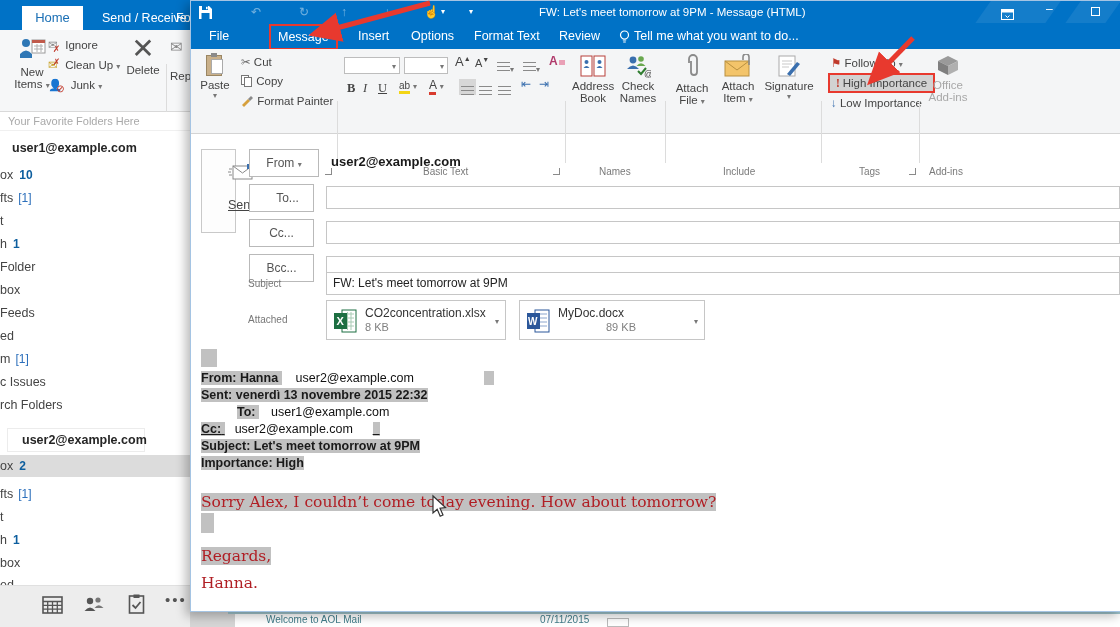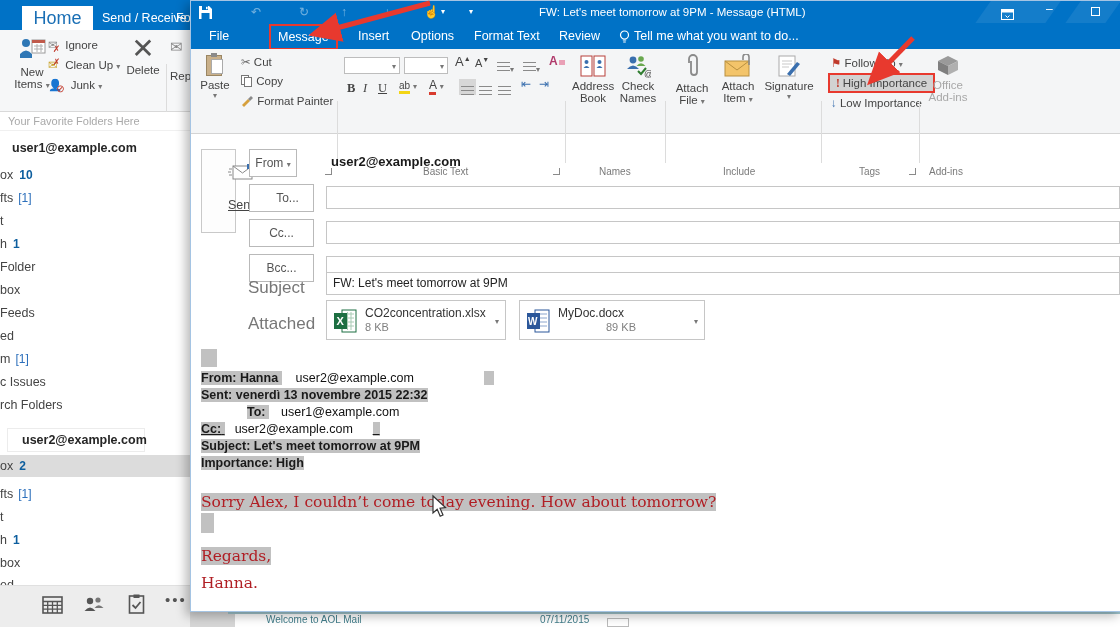--- a/index.html
+++ b/index.html
@@ -3,21 +3,21 @@
 <meta charset="utf-8">
 <style>
   * { margin:0; padding:0; box-sizing:border-box; }
   html,body { width:1120px; height:627px; }
   body { font-family:"Liberation Sans", sans-serif; background:#fff; overflow:hidden; }
   .screen { position:relative; width:1120px; height:627px; background:#fff; overflow:hidden; }
   .abs { position:absolute; }
 
   
   .mw-tabs { left:0; top:0; width:1120px; height:30px; background:#0072c6; }
-  .mw-home-tab { left:22px; top:6px; width:71px; height:24px; background:#fff; color:#1a6fb5; font-size:18px; text-align:center; line-height:24px; }
+  .mw-home-tab { left:22px; top:6px; width:61px; height:24px; background:#fff; color:#1a6fb5; font-size:13px; text-align:center; line-height:24px; }
   .mw-tab { color:#fff; font-size:12.5px; line-height:24px; top:6px; }
   .mw-ribbon { left:0; top:30px; width:190px; height:82px; background:#f6f7f8; border-bottom:1px solid #d9d9d9; }
   .mw-grouplabel { color:#7a7a7a; font-size:10px; top:95px; }
   .mw-smallrow { font-size:11.5px; color:#444; white-space:nowrap; }
   .mw-divider { width:1px; background:#dcdcdc; top:34px; height:72px; }
   .mw-fav { left:0; top:112px; width:190px; height:19px; background:#fff; color:#a9a9a9; font-size:11px; line-height:19px; padding-left:8px; border-bottom:1px solid #f0f0f0;}
   .acct-header { font-weight:bold; color:#262626; font-size:12.5px; }
   .fitem { left:0; width:190px; height:22px; font-size:12.5px; color:#444; line-height:22px; }
   .flabel { }
   .cnt-bold { color:#0d5e9e; font-weight:bold; margin-left:6px; font-size:12px; }
@@ -48,21 +48,21 @@
   .caret { color:#777; font-size:8px; }
   .fmt { font-size:12.5px; color:#444; font-family:"Liberation Serif", serif; }
   .lines-icon { width:13px; height:10px; background:repeating-linear-gradient(to bottom, #8a8a8a 0 1.5px, transparent 1.5px 4px); }
   .hi-box { border:2px solid #e8392e; background:#d2d2d2; }
   .grayed { color:#a8a8a8; }
 
   
   .sendbtn { border:1px solid #c9c9c9; background:#fdfdfd; text-align:left;padding-left:26px; }
   .fieldbtn { border:1px solid #b9b9b9; background:#fff; color:#555; font-size:12px; text-align:center; }
   .field { border:1px solid #c6c6c6; background:#fff; font-size:12px; color:#222; line-height:21px; padding-left:6px; }
-  .flabel2 { color:#777; font-size:17px; }
+  .flabel2 { color:#777; font-size:10px; }
   .chip { border:1px solid #c6c6c6; background:#fff; }
   .chip-name { font-size:12px; color:#333; }
   .chip-size { font-size:11px; color:#808080; }
 
   
   .hl { background:#c1c1c1; }
   .bh { font-weight:bold; font-size:12.5px; color:#1a1a1a; white-space:nowrap; }
   .wbox { background:#fff; font-weight:normal; font-size:12.5px; color:#111; display:inline-block; }
   .redtxt { font-family:"DejaVu Serif", serif; color:#b01e24; font-size:15.5px; white-space:nowrap; }
   svg.ovl { position:absolute; left:0; top:0; width:1120px; height:627px; pointer-events:none; z-index:50; }
@@ -384,21 +384,21 @@
         <svg width="26" height="22" viewBox="0 0 26 22" style="margin-top:12px;">
             <rect x="5" y="4" width="19" height="13" fill="#fff" stroke="#8a8a8a"></rect>
             <path d="M5 4 L14.5 11 L24 4" fill="none" stroke="#8a8a8a"></path>
             <rect x="19" y="2" width="4" height="5" fill="#3a6fae"></rect>
             <path d="M1 7h3 M0 10h3 M1 13h3" stroke="#8a8a8a"></path>
           </svg>
       </span>
       <div style="font-size:12.5px; color:#444; margin-top:10px; text-decoration:underline;">Send</div>
     </div>
 
-    <div class="abs fieldbtn" style="left:58px; top:148px; width:48px; height:28px; line-height:26px;"><span>From</span> <span class="caret">▾</span></div>
+    <div class="abs fieldbtn" style="left:58px; top:148px; width:70px; height:28px; line-height:26px;"><span>From</span> <span class="caret">▾</span></div>
     <div class="abs" style="left:140px; top:153px; font-size:13px; font-weight:bold; color:#1a1a1a;">user2@example.com</div>
 
     <div class="abs fieldbtn" style="left:58px; top:183px; width:65px; height:28px; line-height:26px;padding-left:12px;">To...</div>
     <div class="abs field" style="left:135px; top:185px; width:794px; height:23px;"></div>
 
     <div class="abs fieldbtn" style="left:58px; top:218px; width:65px; height:28px; line-height:26px;">Cc...</div>
     <div class="abs field" style="left:135px; top:220px; width:794px; height:23px;"></div>
 
     <div class="abs fieldbtn" style="left:58px; top:253px; width:65px; height:28px; line-height:26px;">Bcc...</div>
     <div class="abs field" style="left:135px; top:255px; width:794px; height:23px;"></div>
@@ -433,21 +433,21 @@
       <div class="chip-name" style="margin:5px 0 0 38px;">MyDoc.docx</div>
       <div class="chip-size" style="margin:1px 0 0 38px;padding-left:48px;">89 KB</div>
       <span class="abs caret" style="right:6px; top:16px;">▾</span>
     </div>
 
     <div class="abs" style="left:0; top:344px; width:930px; height:266px; background:#fff;">
       <span class="abs hl" style="left:10px; top:4px; width:16px; height:18px;"></span>
 
       <div class="abs bh" style="left:10px; top:26px;"><span class="hl"><span>From: Hanna</span>&nbsp;</span><span class="wbox" style="width:202px; padding-left:14px;">user2@example.com</span><span class="hl">&nbsp;&nbsp;&nbsp;</span></div>
       <div class="abs bh" style="left:10px; top:43px;"><span class="hl">Sent: venerdì 13 novembre 2015 22:32</span></div>
-      <div class="abs bh" style="left:14px; top:60px;padding-left:42px;"><span class="hl"><span>To:</span>&nbsp;</span><span class="wbox" style="width:142px; padding-left:12px;">user1@example.com</span></div>
+      <div class="abs bh" style="left:4px; top:60px;padding-left:42px;"><span class="hl"><span>To:</span>&nbsp;</span><span class="wbox" style="width:142px; padding-left:12px;">user1@example.com</span></div>
       <div class="abs bh" style="left:10px; top:77px;text-decoration:underline;"><span class="hl"><span>Cc:</span>&nbsp;</span><span class="wbox" style="width:148px; padding-left:10px;">user2@example.com</span><span class="hl">&nbsp;&nbsp;</span></div>
       <div class="abs bh" style="left:10px; top:94px;"><span class="hl">Subject: Let's meet tomorrow at 9PM</span></div>
       <div class="abs bh" style="left:10px; top:111px;"><span class="hl">Importance: High</span></div>
 
       <div class="abs redtxt" style="left:10px; top:148px;"><span class="hl">Sorry Alex, I couldn’t come today evening. How about tomorrow?</span></div>
       <span class="abs hl" style="left:10px; top:168px; width:13px; height:20px;"></span>
       <div class="abs redtxt" style="left:10px; top:202px;"><span class="hl">Regards,</span></div>
       <div class="abs redtxt" style="left:10px; top:229px;"><span>Hanna.</span></div>
     </div>
   </div>

